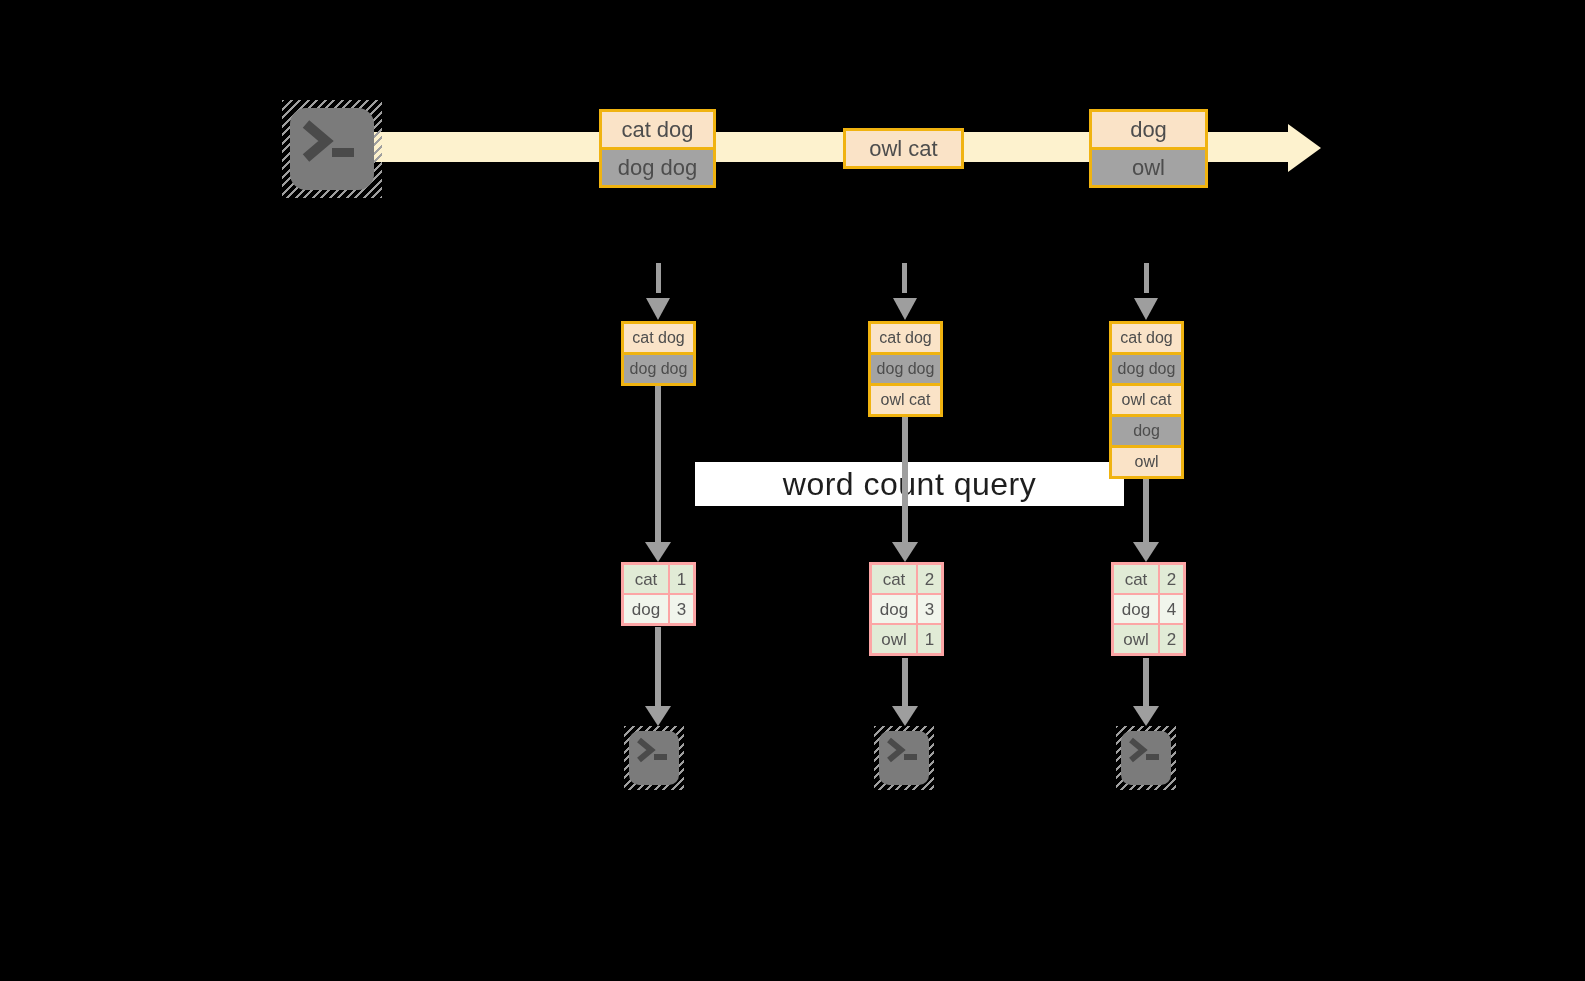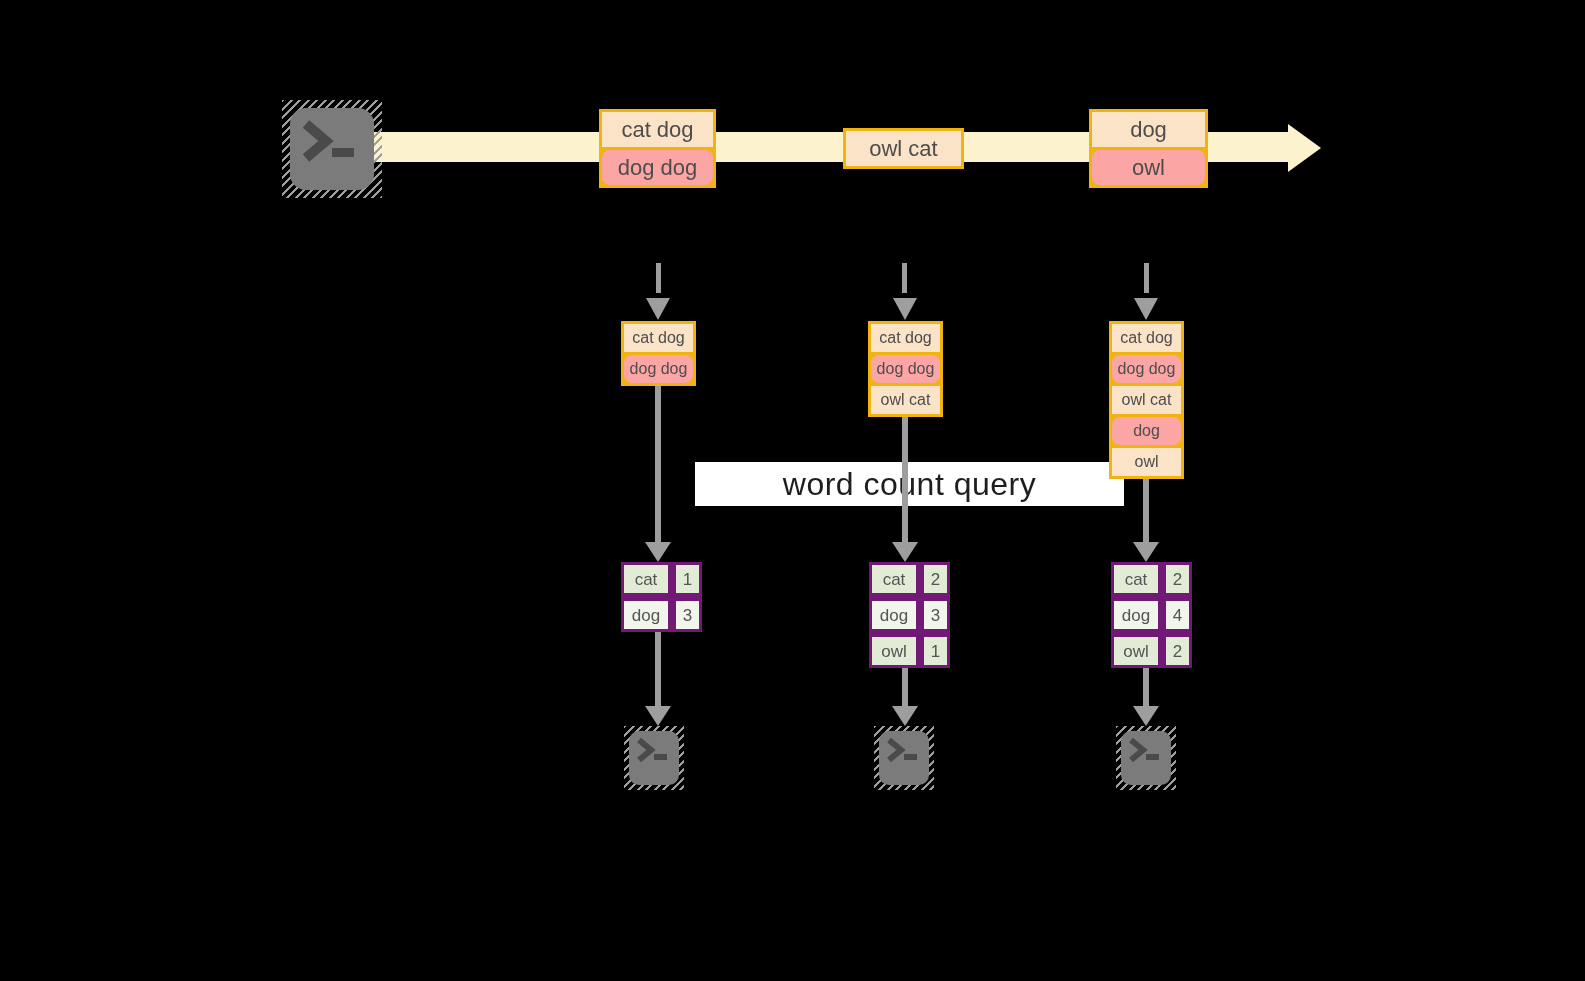--- a/index.html
+++ b/index.html
@@ -30,21 +30,21 @@
   
   .record{
     background:#F0B310;padding:3px;display:flex;flex-direction:column;gap:3px;
     z-index:3;
   }
   .rrow{
     display:flex;align-items:center;justify-content:center;
     color:#4D4D4D;line-height:1;
   }
   .rrow.dark{background:#FAE3C7;}
-  .rrow.light{background:#fca5a5;border-radius:8px;}
+  .rrow.light{background:#a3a3a3;}
   .record.big .rrow{height:35px;font-size:22px;}
   .record.small .rrow{height:28px;font-size:16px;}
 
   
   .vline{background:#9E9E9E;width:6px;z-index:2;}
   .dashline{background:#9E9E9E;width:5px;z-index:2;}
   .ahead{
     width:0;height:0;z-index:2;
     border-left:13px solid transparent;border-right:13px solid transparent;
     border-top:20px solid #9E9E9E;
@@ -57,22 +57,22 @@
   
   .banner{
     background:#FFFFFF;z-index:1;display:flex;align-items:center;justify-content:center;
   }
   .banner span{
     font-size:32px;font-weight:300;color:#1E1E1E;letter-spacing:0.5px;
   }
 
   
   .gtable{
-    background:#701a75;padding:3px;display:grid;
-    grid-template-columns:44px 23px;gap:8px;z-index:3;
+    background:#fca5a5;padding:3px;display:grid;
+    grid-template-columns:44px 23px;gap:2px;z-index:3;
   }
   .gcell{
     height:28px;display:flex;align-items:center;justify-content:center;
     font-size:17px;color:#555555;line-height:1;
   }
   .gcell.dark{background:#E1EBD6;}
   .gcell.light{background:#F1F5EC;}
 </style>
 </head>
 <body>

